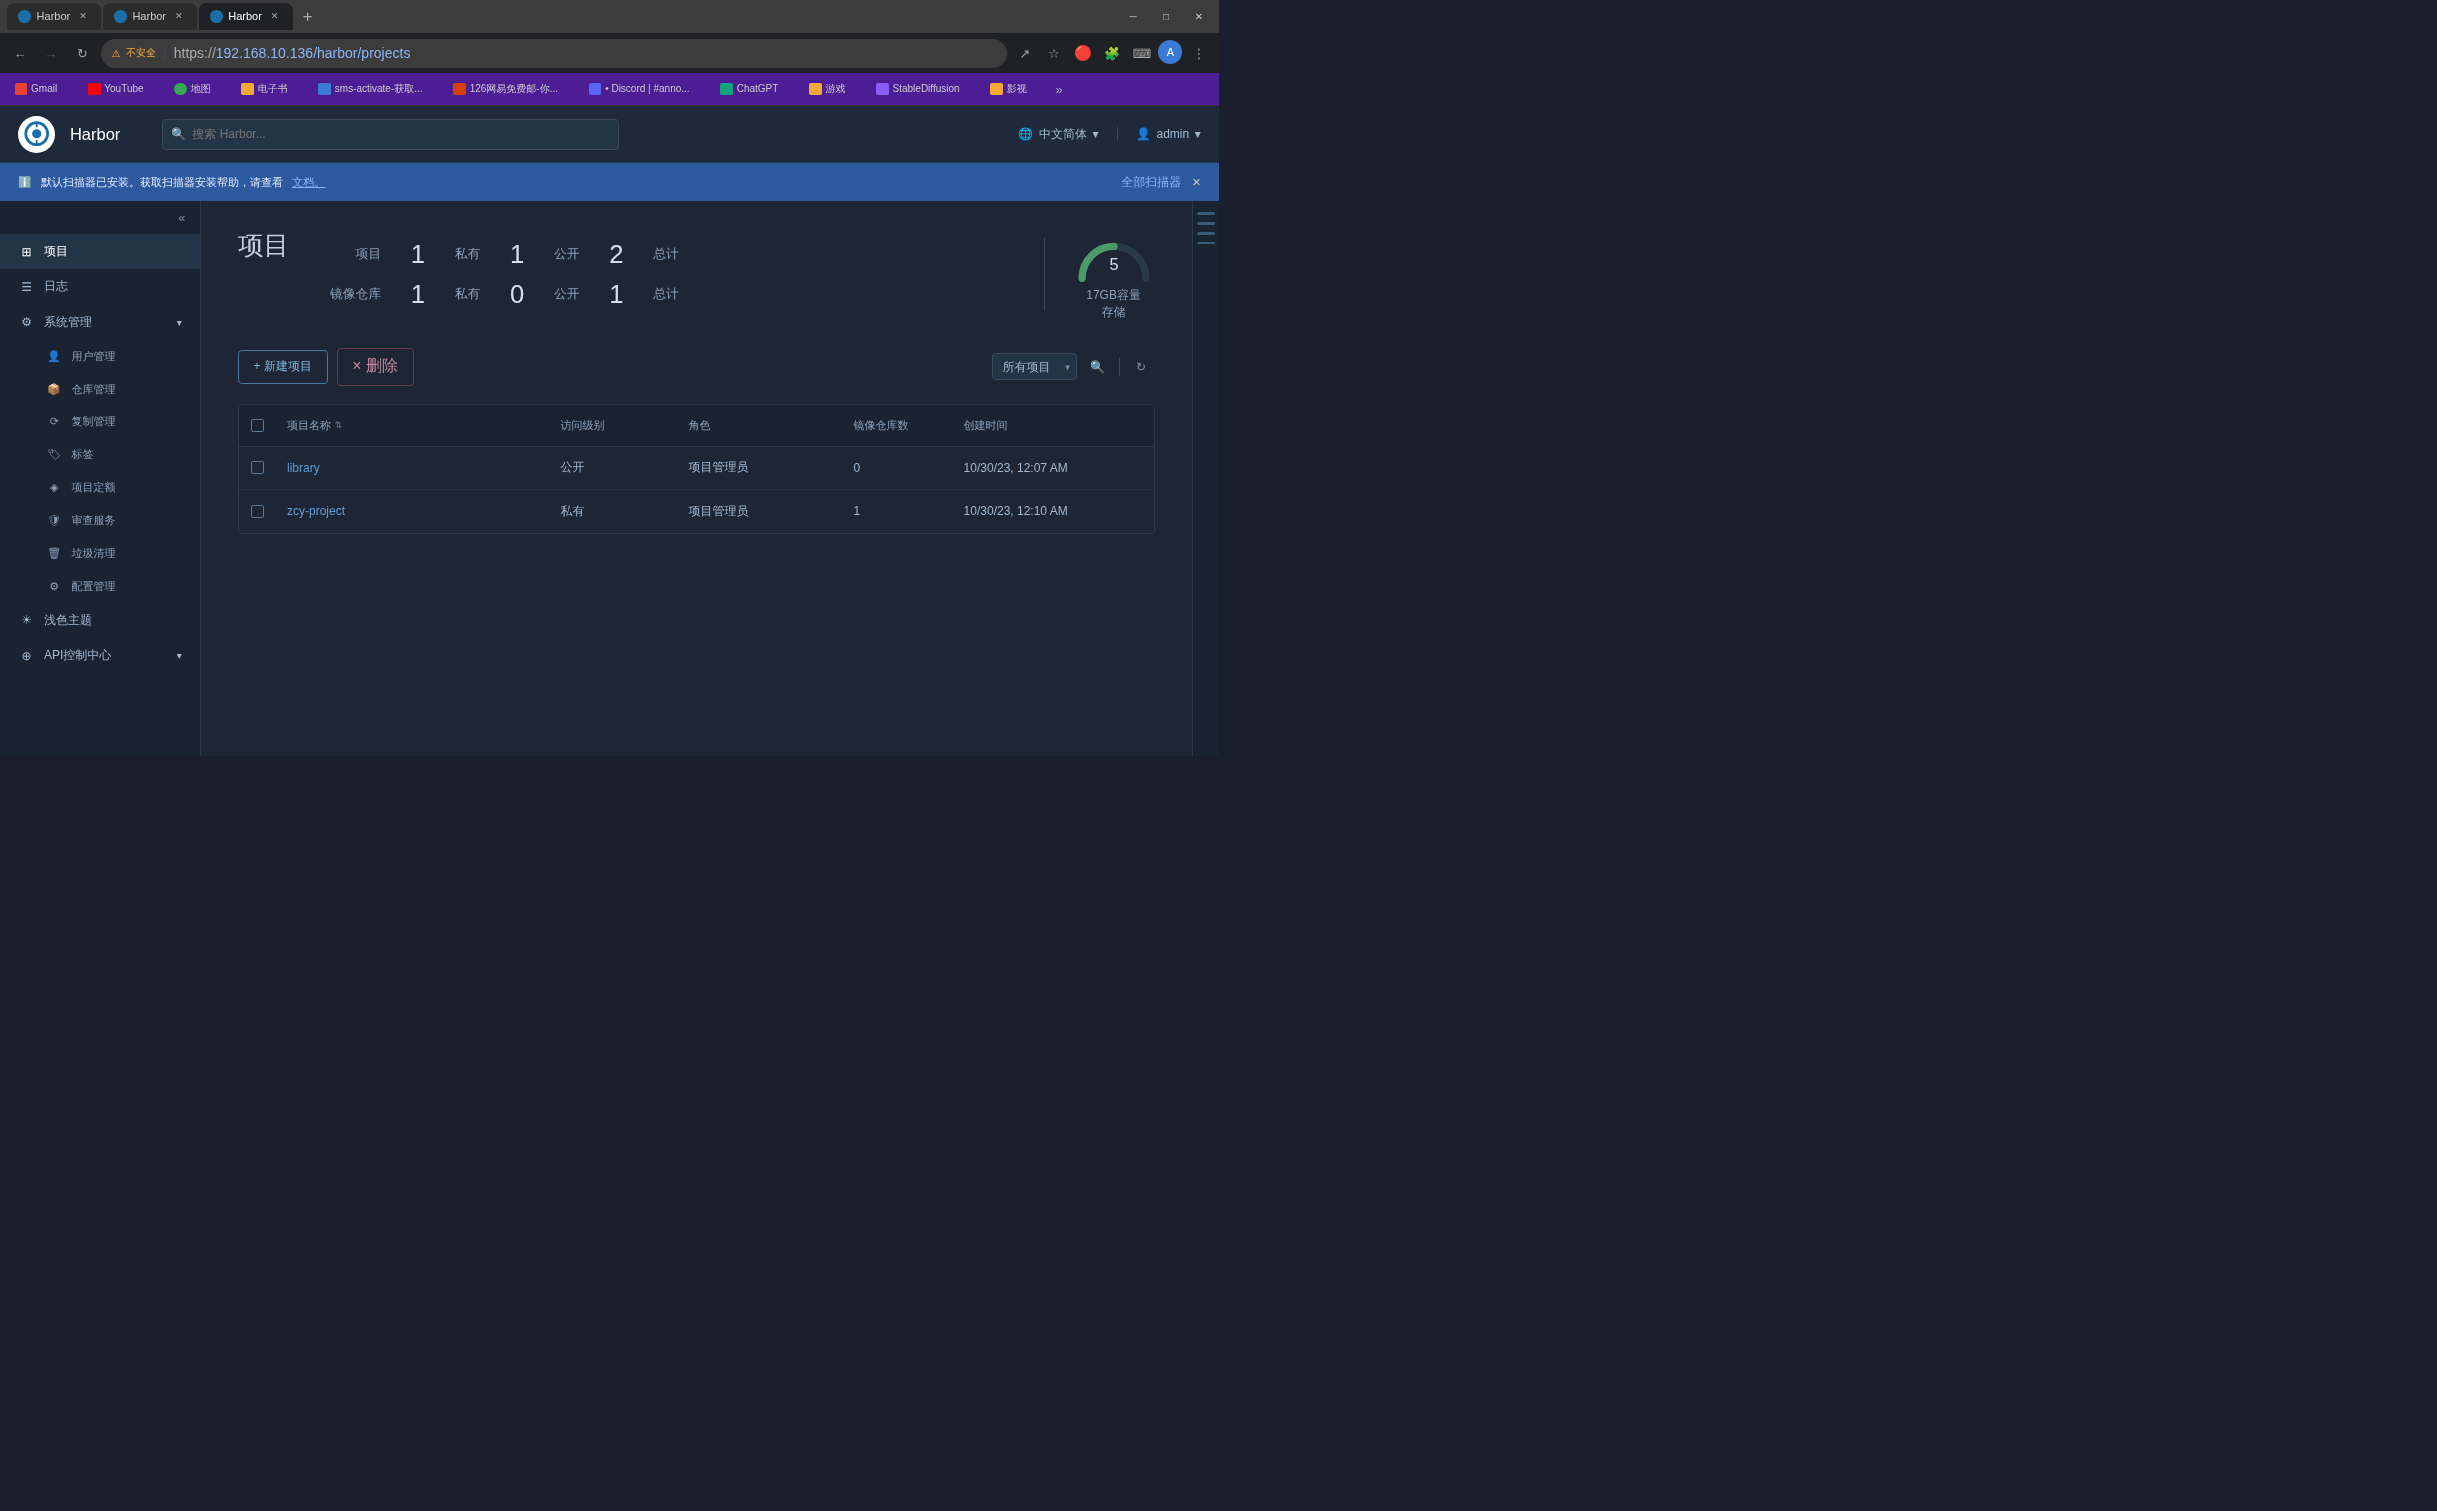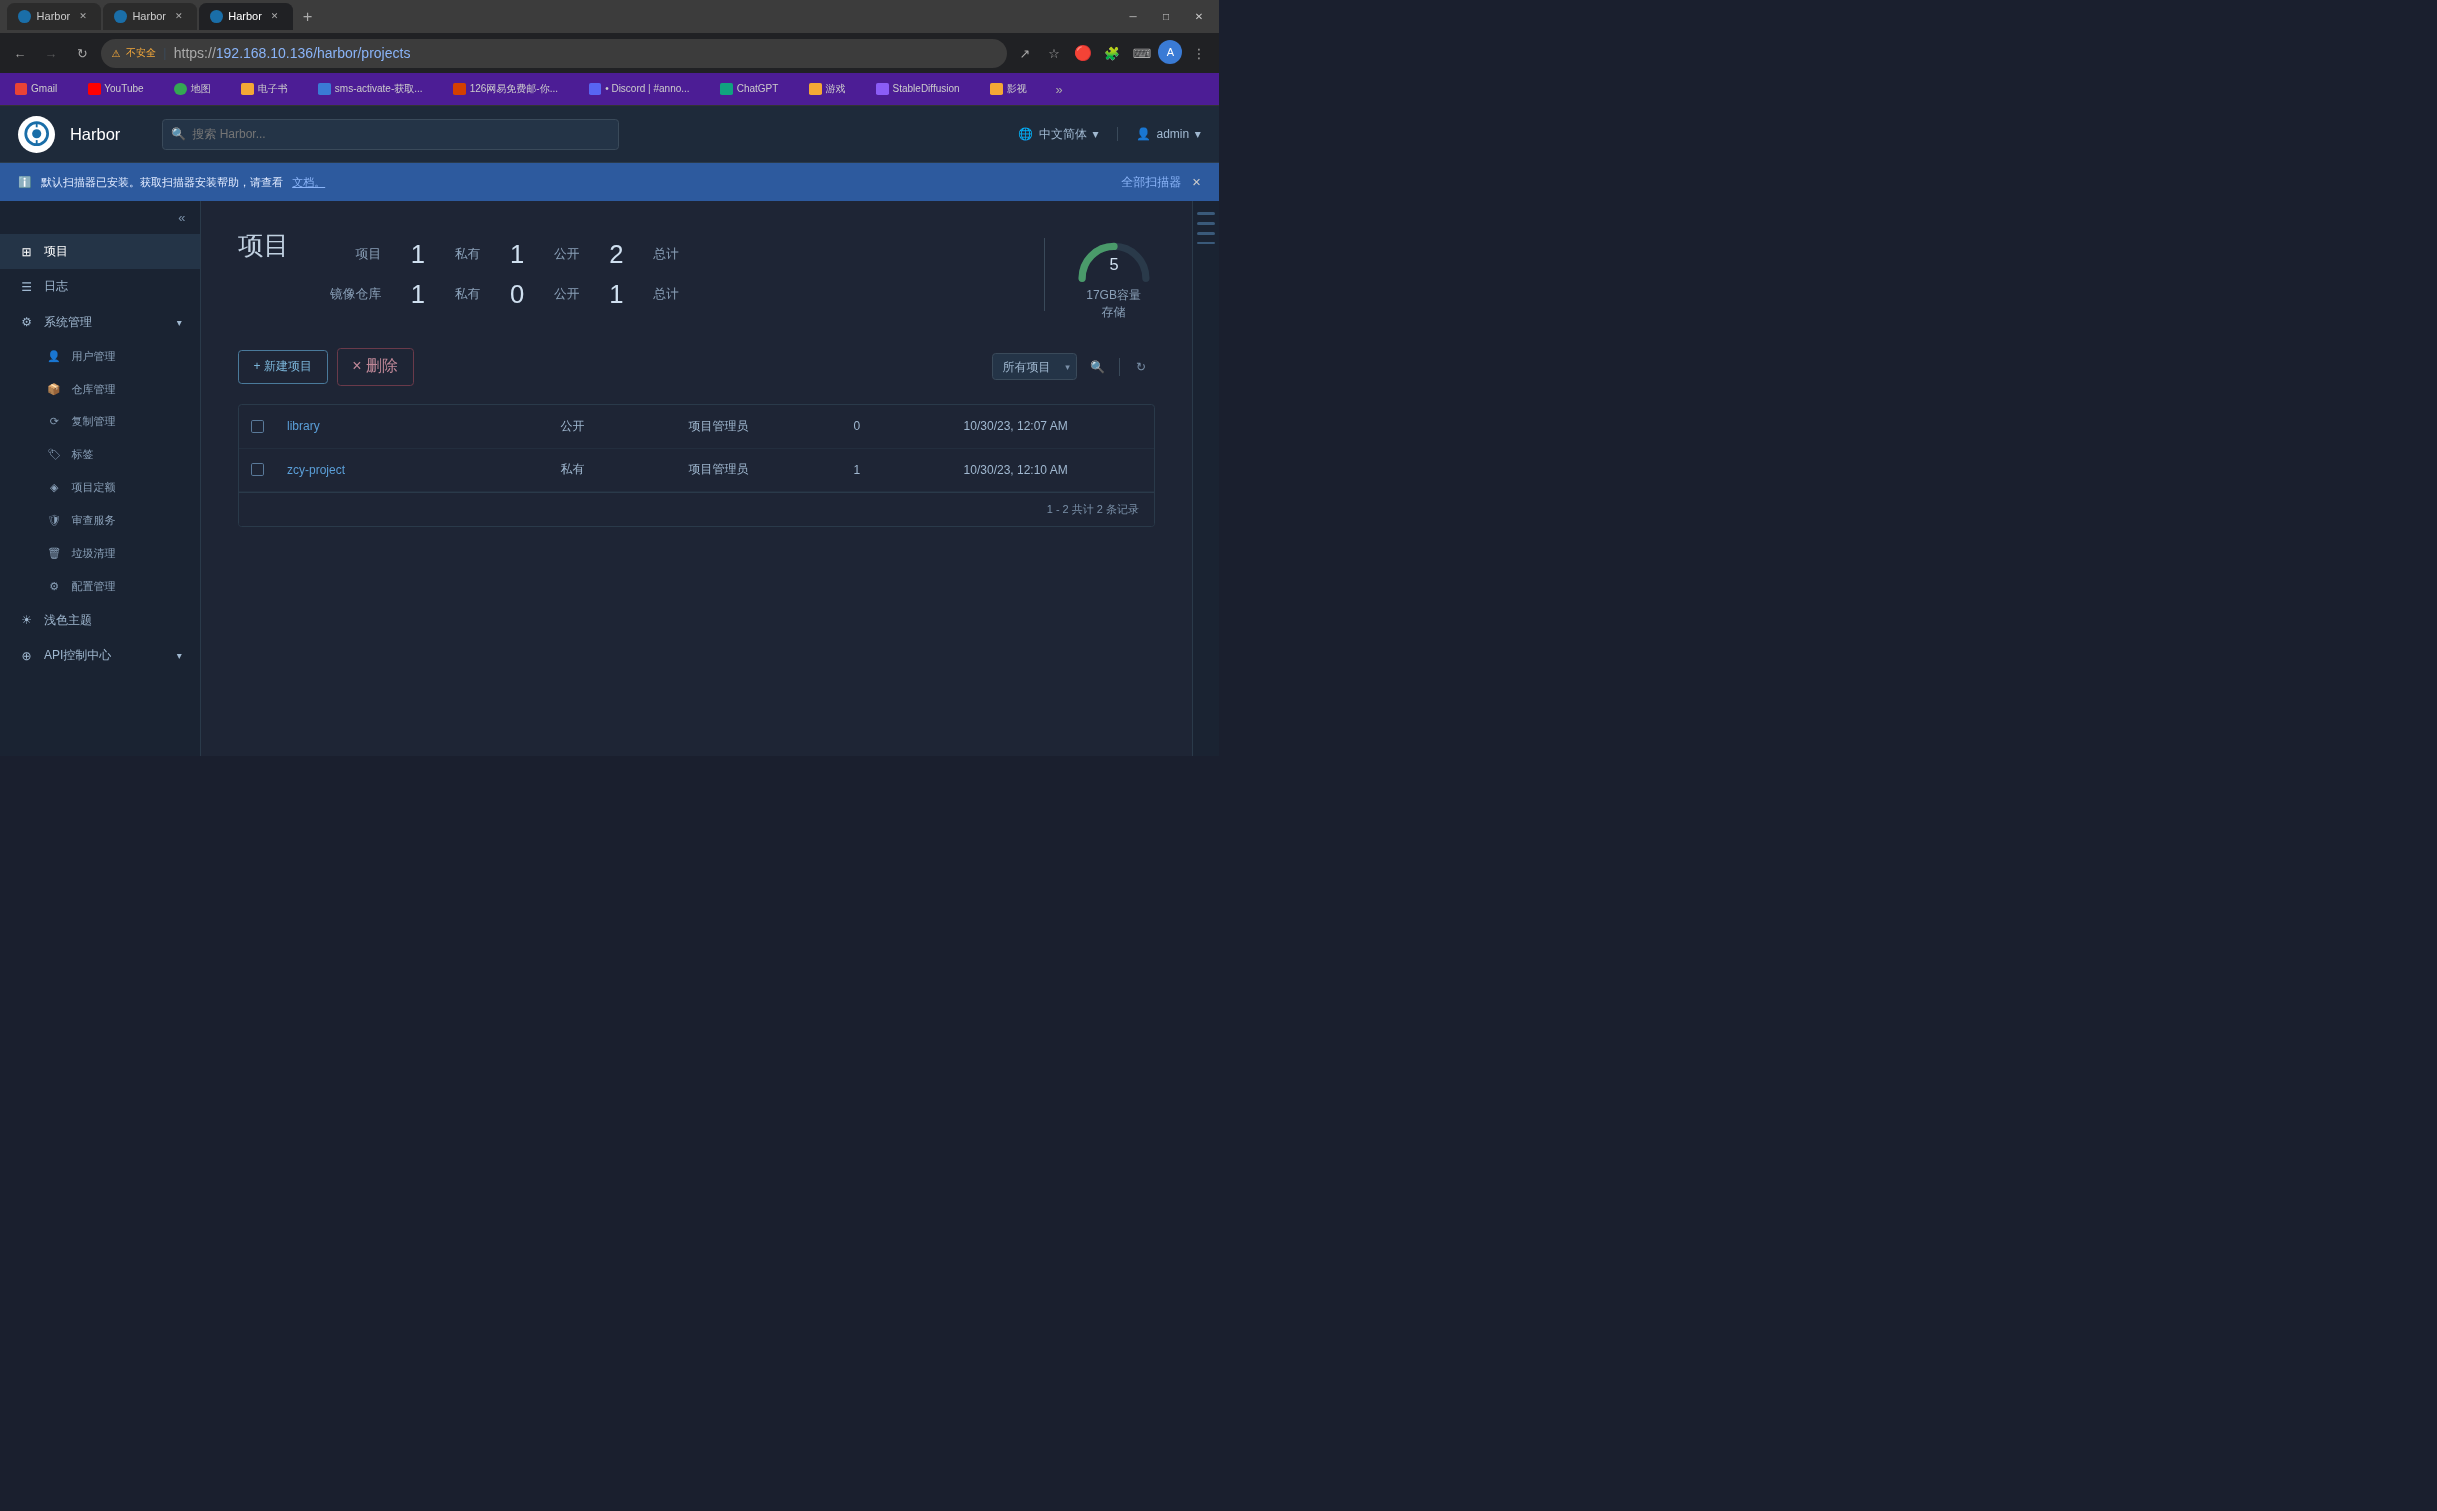--- a/index.html
+++ b/index.html
@@ -376,20 +376,41 @@
               </select>
               <span class="filter-chevron">▾</span>
             </div>
             <div class="icon-btn">🔍</div>
             <div class="divider-v"></div>
             <div class="icon-btn">↻</div>
           </div>
         </div>
 
         <div class="table-container">
+          <div class="table-header">
+            <div class="th checkbox-cell">
+              <div class="checkbox"></div>
+            </div>
+            <div class="th">
+              <span>项目名称</span>
+              <span class="sort-icon">⇅</span>
+            </div>
+            <div class="th">
+              <span>访问级别</span>
+            </div>
+            <div class="th">
+              <span>角色</span>
+            </div>
+            <div class="th">
+              <span>镜像仓库数</span>
+            </div>
+            <div class="th">
+              <span>创建时间</span>
+            </div>
+          </div>
 
           <div class="table-row-data">
             <div class="td checkbox-cell">
               <div class="checkbox"></div>
             </div>
             <div class="td">
               <a href="#">library</a>
             </div>
             <div class="td">
               <span>公开</span>
@@ -419,23 +440,20 @@
               <span>项目管理员</span>
             </div>
             <div class="td">
               <span>1</span>
             </div>
             <div class="td">
               <span>10/30/23, 12:10 AM</span>
             </div>
           </div>
 
-          <div class="pagination-row">
-            <span>1 - 2 共计 2 条记录</span>
-          </div>
         </div>
       </div>
 
       <div class="right-panel">
         <div class="right-panel-icon"></div>
         <div class="right-panel-icon"></div>
         <div class="right-panel-icon"></div>
         <div class="right-panel-icon"></div>
       </div>
 

